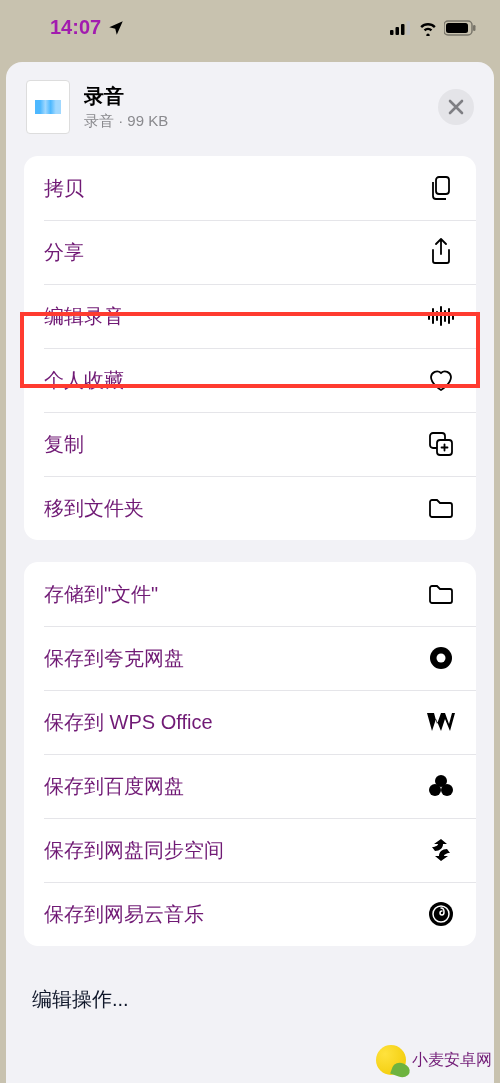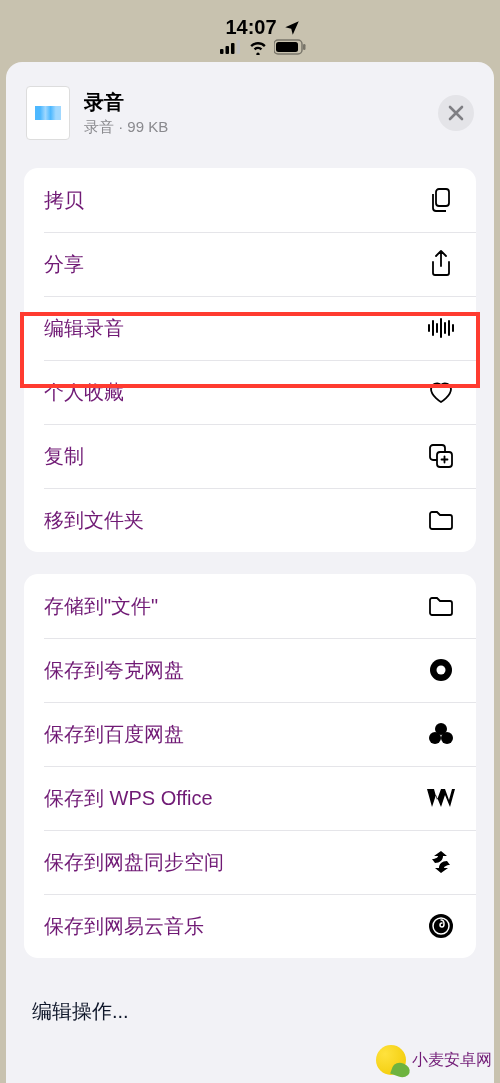--- a/index.html
+++ b/index.html
@@ -13,22 +13,21 @@
       height: 1083px;
       background: #c8c2af;
       overflow: hidden;
       position: relative;
     }
     .status-bar {
       display: flex;
       justify-content: space-between;
       align-items: center;
       padding: 16px 24px 8px 50px;
-      color: #000000;
-      flex-direction: column;
+      color: #a21caf;
     }
     .status-left {
       display: flex;
       align-items: center;
       gap: 6px;
       font-size: 20px;
       font-weight: 600;
     }
     .status-right {
       display: flex;
@@ -41,21 +40,21 @@
       left: 6px;
       right: 6px;
       bottom: 0;
       background: #f2f2f6;
       border-radius: 16px 16px 0 0;
       overflow-y: auto;
     }
     .file-header {
       display: flex;
       align-items: center;
-      padding: 24px 20px;
+      padding: 18px 20px;
       gap: 14px;
     }
     .file-thumb {
       width: 44px;
       height: 54px;
       background: #fff;
       border: 1px solid #ddd;
       border-radius: 4px;
       display: flex;
       align-items: center;
@@ -291,38 +290,38 @@
     <div class="row">
       <span class="row-label">保存到夸克网盘</span>
       <span class="row-icon">
         <svg width="26" height="26" viewBox="0 0 26 26">
           <circle cx="13" cy="13" r="11" fill="#000"></circle>
           <circle cx="13" cy="13" r="4.5" fill="#fff"></circle>
         </svg>
       </span>
     </div>
     <div class="row">
+      <span class="row-label">保存到 WPS Office</span>
+      <span class="row-icon">
+        <svg width="30" height="22" viewBox="0 0 30 22" fill="#000">
+          <path d="M1 2l5 18 4-12 5 12 4-12 5 12 5-18h-3l-3 11-4-11h-4l-4 11-3-11H1z"></path>
+        </svg>
+      </span>
+    </div>
+    <div class="row">
       <span class="row-label">保存到百度网盘</span>
       <span class="row-icon">
         <svg width="28" height="24" viewBox="0 0 28 24" fill="#000">
           <circle cx="14" cy="7" r="6"></circle>
           <circle cx="8" cy="16" r="6"></circle>
           <circle cx="20" cy="16" r="6"></circle>
         </svg>
       </span>
     </div>
     <div class="row">
-      <span class="row-label">保存到 WPS Office</span>
-      <span class="row-icon">
-        <svg width="30" height="22" viewBox="0 0 30 22" fill="#000">
-          <path d="M1 2l5 18 4-12 5 12 4-12 5 12 5-18h-3l-3 11-4-11h-4l-4 11-3-11H1z"></path>
-        </svg>
-      </span>
-    </div>
-    <div class="row">
       <span class="row-label">保存到网盘同步空间</span>
       <span class="row-icon">
         <svg width="28" height="26" viewBox="0 0 28 26" fill="#000">
           <path d="M14 2l6 5h-4c0 4-3 7-8 7l-3-4c4 0 6-2 6-3H7l7-5z"></path>
           <path d="M14 24l-6-5h4c0-4 3-7 8-7l3 4c-4 0-6 2-6 3h4l-7 5z"></path>
         </svg>
       </span>
     </div>
     <div class="row">
       <span class="row-label">保存到网易云音乐</span>

